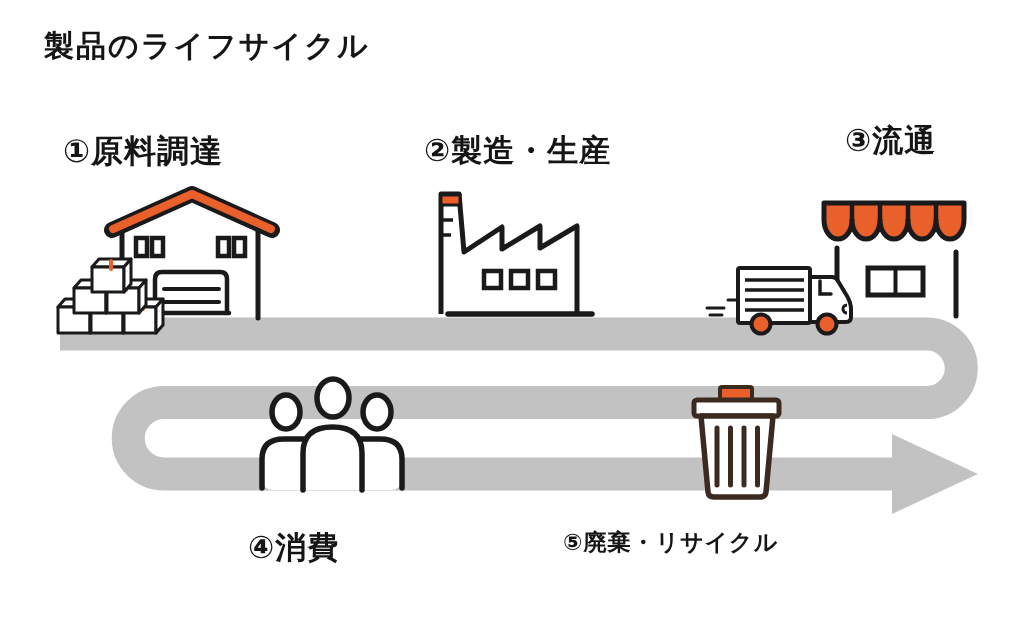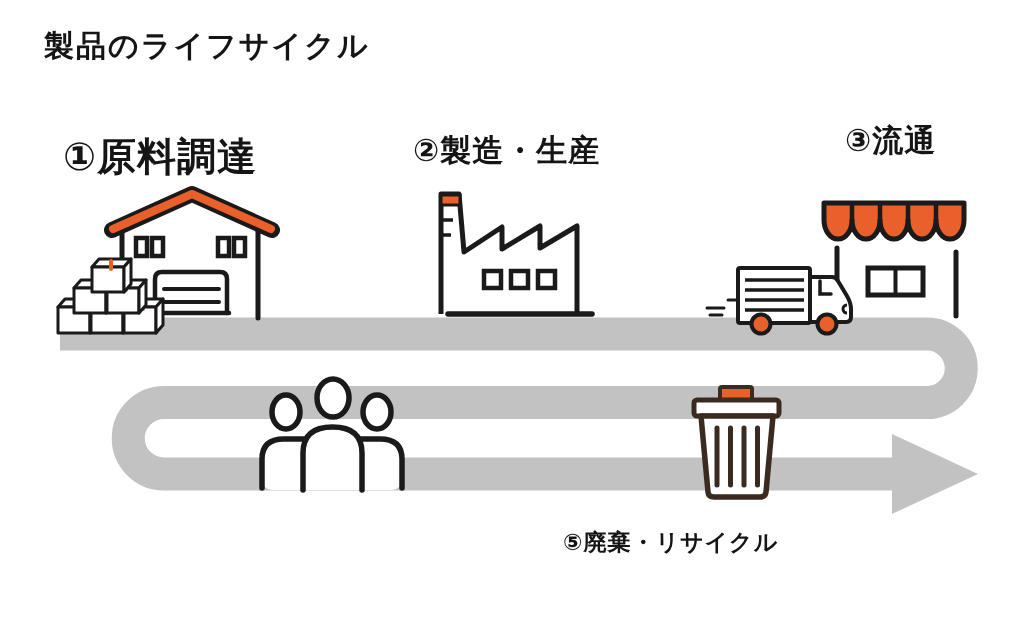--- a/index.html
+++ b/index.html
@@ -8,22 +8,22 @@
     width:1024px;height:633px;
     background:#ffffff;
     overflow:hidden;
     font-family:"Liberation Sans","DejaVu Sans",sans-serif;
     color:#111111;
     padding-left:13px;
   }
   #diagram-svg{position:absolute;left:0;top:0;}
   .txt{position:absolute;font-weight:700;white-space:nowrap;color:#151515;}
   .title{left:44px;top:26px;font-size:30px;letter-spacing:2px;}
-  .lb1{left:63px;top:130px;font-size:39px;letter-spacing:1px;}
-  .lb2{left:413px;top:130px;font-size:31px;letter-spacing:1px;}
+  .lb1{left:63px;top:130px;font-size:32px;letter-spacing:1px;}
+  .lb2{left:424px;top:130px;font-size:31px;letter-spacing:1px;}
   .lb3{left:845px;top:120px;font-size:31px;letter-spacing:1px;}
   .lb4{left:248px;top:527px;font-size:31px;letter-spacing:1px;}
   .lb5{left:563px;top:527px;font-size:23px;letter-spacing:1px;}
 </style>
 </head>
 <body>
 
 <div id="canvas">
 
   <svg id="diagram-svg" width="1024" height="633" viewBox="0 0 1024 633">
@@ -133,14 +133,15 @@
       <rect x="694" y="400" width="85" height="16" rx="3" fill="#ffffff" stroke="#3A2A20" stroke-width="5"></rect>
       <path d="M701 416 L773 416 L766 492 Q765.5 497 760 497 L714 497 Q708.5 497 708 492 Z" fill="#ffffff" stroke="#3A2A20" stroke-width="5.5" stroke-linejoin="round"></path>
       <path d="M717 428 V485 M730.5 428 V485 M744 428 V485 M757.5 428 V485" stroke="#3A2A20" stroke-width="5" stroke-linecap="round" fill="none"></path>
     </g>
   </svg>
 
   <div class="txt title">製品のライフサイクル</div>
   <div class="txt lb1">①原料調達</div>
   <div class="txt lb2">②製造・生産</div>
   <div class="txt lb3">③流通</div>
+  <div class="txt lb4">④消費</div>
   <div class="txt lb5">⑤廃棄・リサイクル</div>
 </div>
 
 </body></html>

